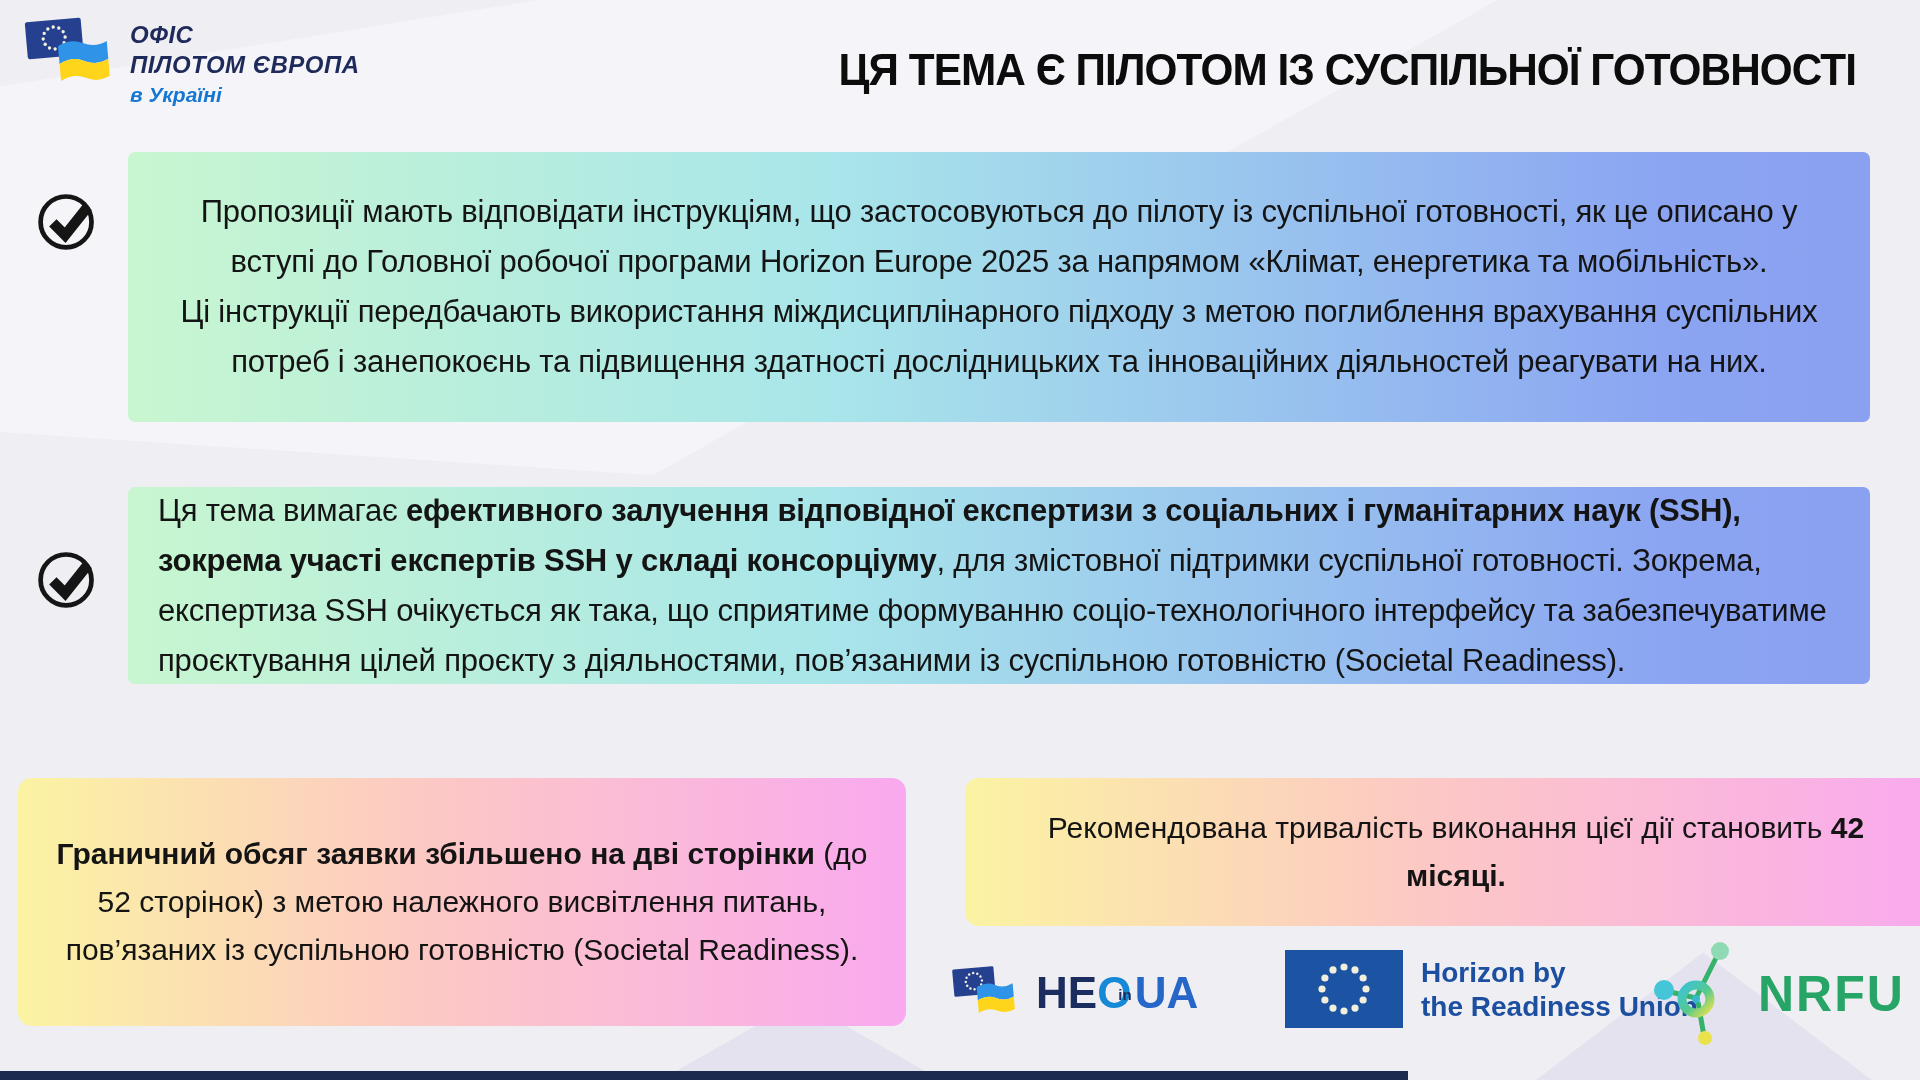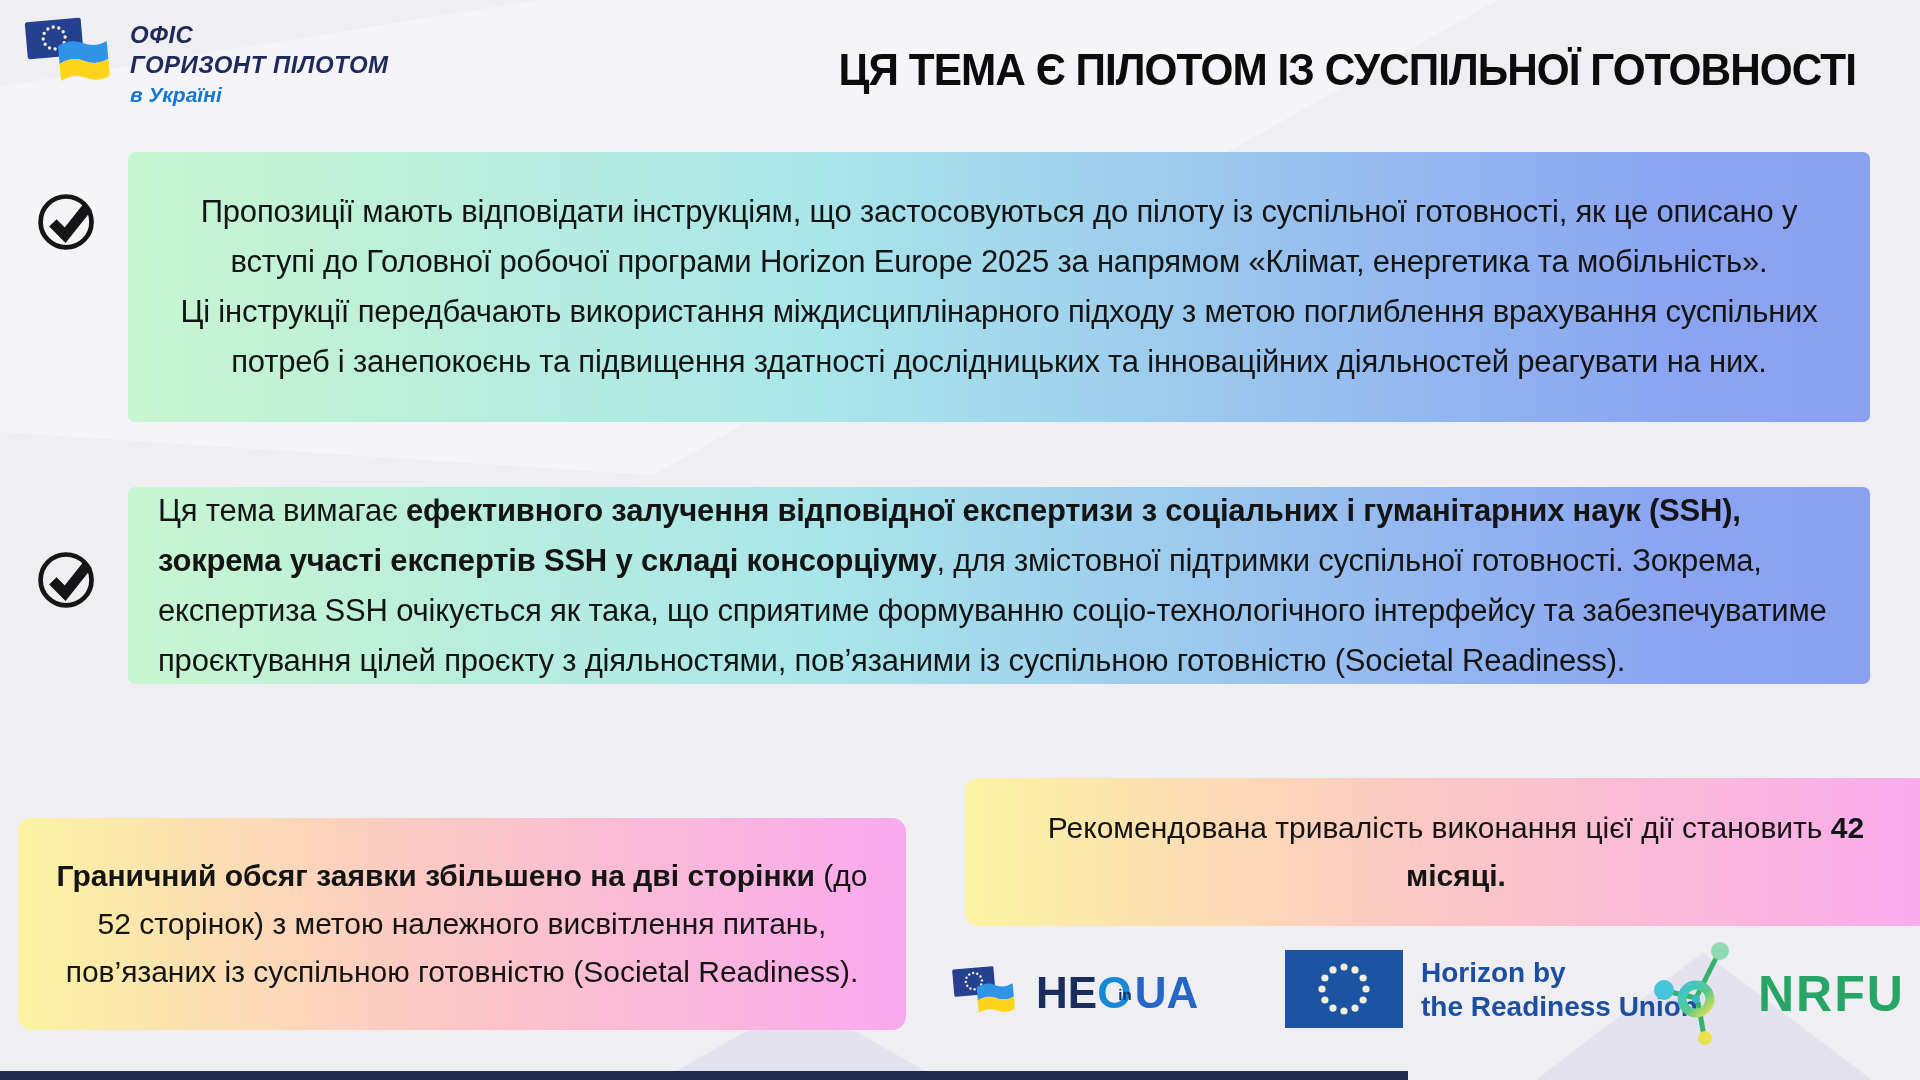--- a/index.html
+++ b/index.html
@@ -37,21 +37,21 @@
     font-size:31px;line-height:50px;letter-spacing:-.2px;}
   .info-box p{margin:0;}
   .box-1{top:152px;height:270px;text-align:center;}
   .box-2{top:487px;height:197px;}
 
   
   .hl-box{position:absolute;border-radius:14px;box-sizing:border-box;
     background:linear-gradient(to right,#fbf3a2,#fcc9c3 45%,#f9a9ef);
     display:flex;align-items:center;justify-content:center;text-align:center;
     font-size:30px;line-height:48px;padding:10px 34px;}
-  .hl-left{left:18px;top:818px;width:888px;height:212px;}
+  .hl-left{left:18px;top:778px;width:888px;height:248px;}
   .hl-right{left:965px;top:778px;width:982px;height:148px;}
 
   b{font-weight:bold;}
 
   
   .heo-logo{position:absolute;left:948px;top:962px;display:flex;align-items:center;}
   .heo-logo svg{width:78px;height:62px;}
   .heo-text{margin-left:10px;font-weight:bold;font-size:44px;letter-spacing:0;}
   .heo-he{color:#1b2c5e;} .heo-o{color:#1588d6;}
   .heo-in{color:#1b2c5e;font-size:15px;font-weight:bold;position:relative;left:-13px;top:-8px;}
@@ -95,21 +95,21 @@
             <circle cx="41.5" cy="31.5" r="1.7"></circle>
         </g>
       </g>
       <g transform="rotate(-5 62 56)">
         <path d="M38 32 q13 -7 25 -1 q12 6 24 0 v18 q-12 6 -24 0 q-12 -6 -25 1 z" fill="#2f93e8"></path>
         <path d="M38 50 q13 -7 25 -1 q12 6 24 0 v17 q-12 6 -24 0 q-12 -6 -25 1 z" fill="#ffd51c"></path>
       </g>
     </svg>
     <div class="logo-text">
       <div class="logo-line1">ОФІС</div>
-      <div class="logo-line2">ГОРИЗОНТ ПІЛОТОМ</div>
+      <div class="logo-line2">ПІЛОТОМ ЄВРОПА</div>
       <div class="logo-line3">в Україні</div>
     </div>
   </div>
 
   <div class="page-title">ЦЯ ТЕМА Є ПІЛОТОМ ІЗ СУСПІЛЬНОЇ ГОТОВНОСТІ</div>
 
   <svg class="check check-1" viewBox="0 0 70 70" aria-hidden="true">
     <circle cx="34" cy="36" r="27" fill="none" stroke="#151515" stroke-width="5"></circle>
     <path d="M20 37 L33 50 L57 20" fill="none" stroke="#151515" stroke-width="11"></path>
   </svg>

